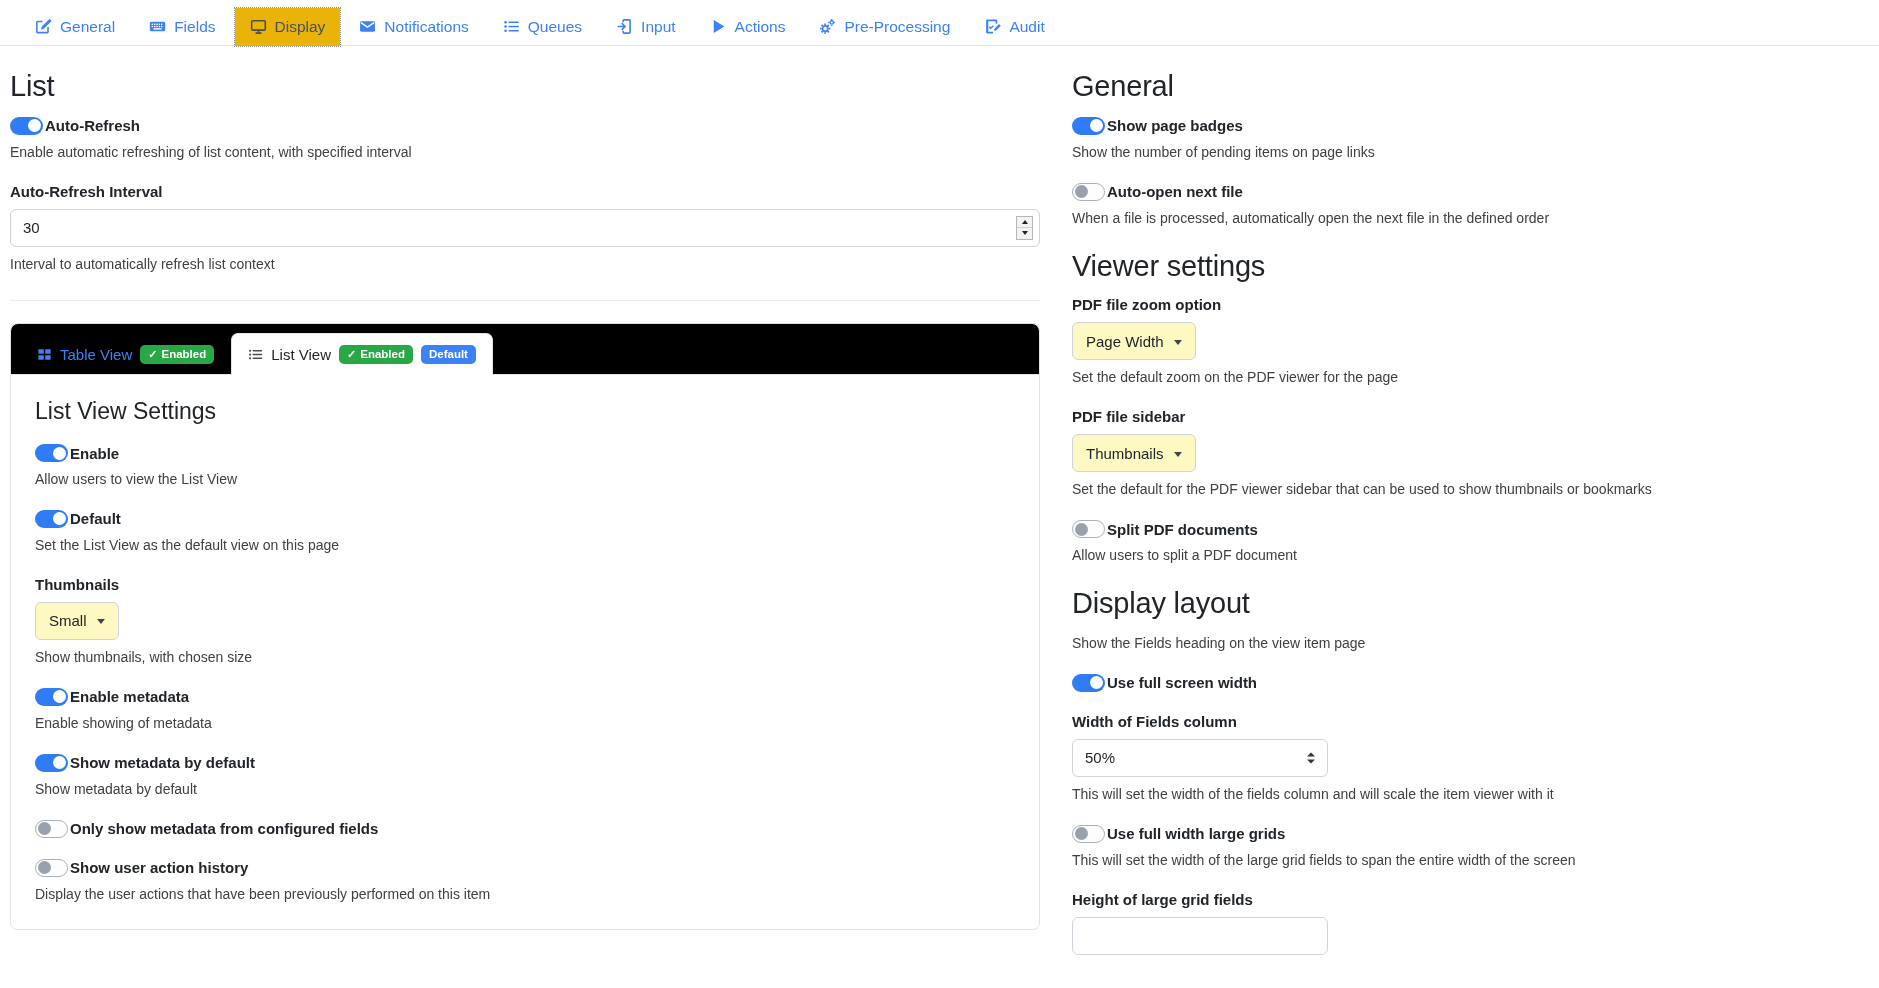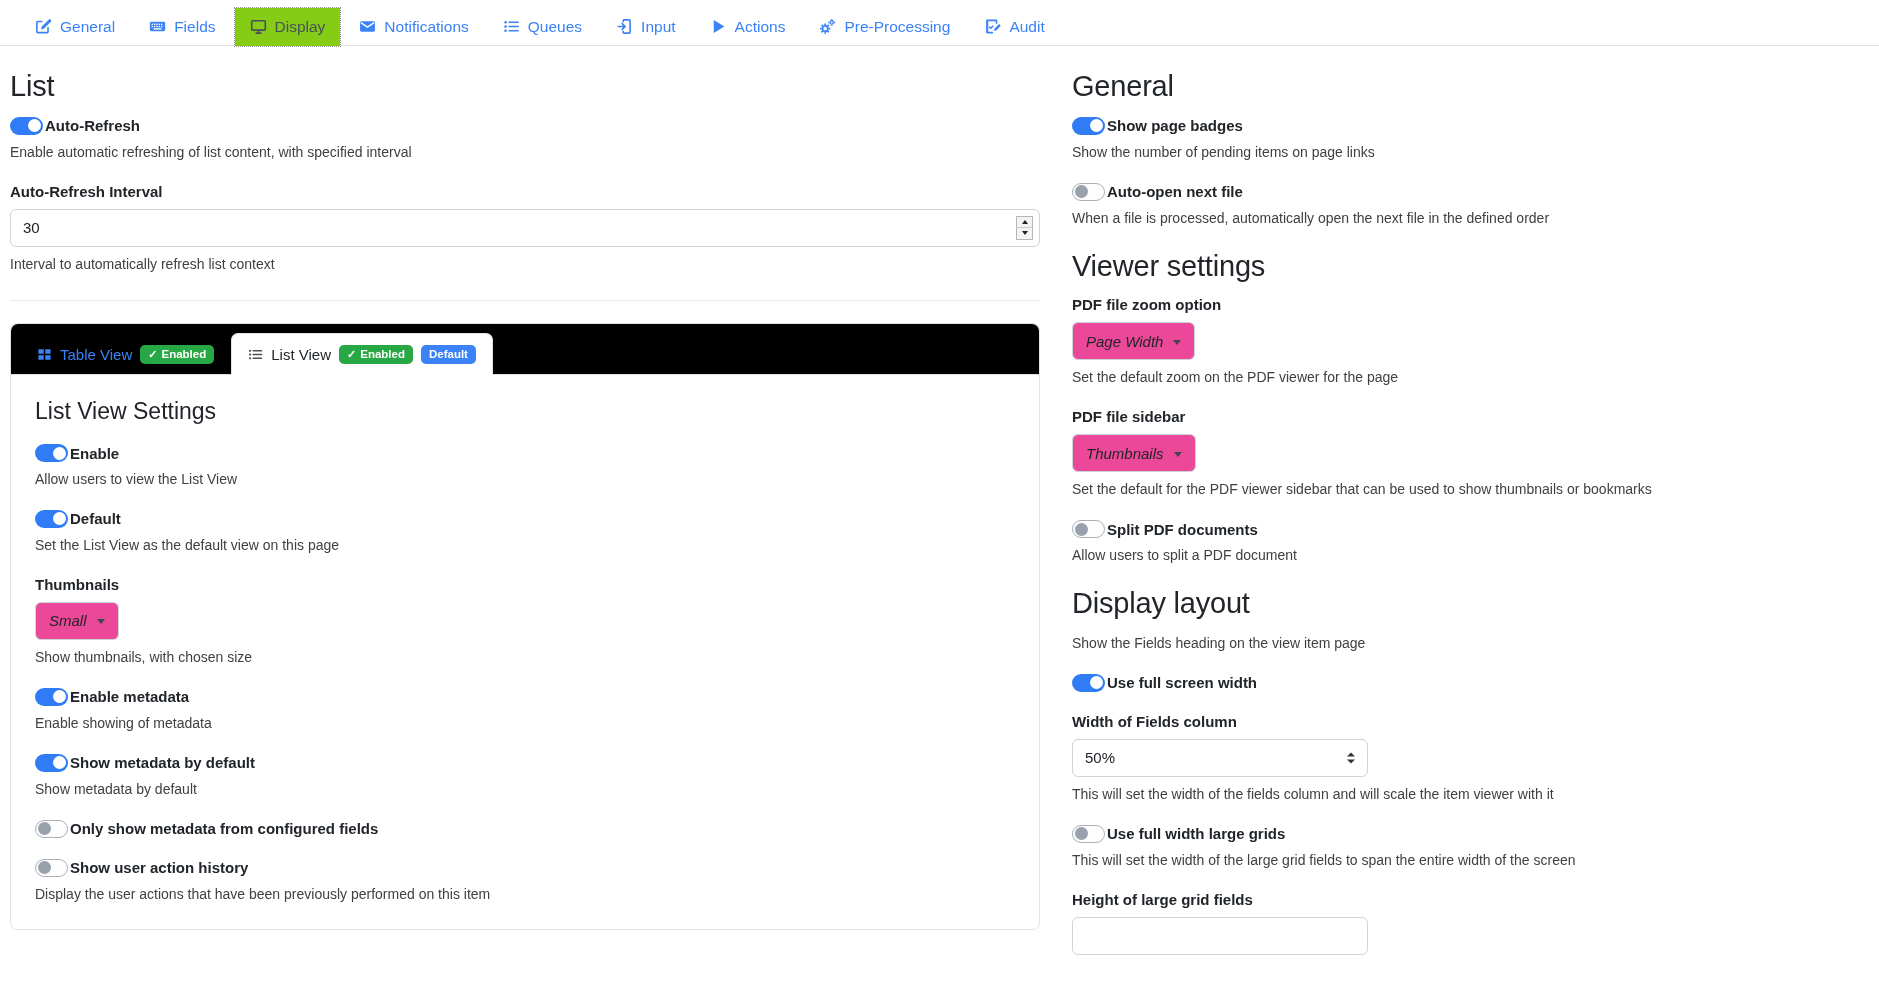--- a/index.html
+++ b/index.html
@@ -20,21 +20,21 @@
   .tab {
     display:flex; align-items:center; gap:8px;
     padding:10px 15px; margin:0 2px;
     font-size:15.5px; line-height:1;
     color:#3b82f6; background:transparent;
     border:none; cursor:pointer;
     font-family:inherit;
   }
   .tab .nav-ic { display:inline-flex; }
   .tab.active {
-    color:#495057; background:#84cc16;
+    color:#495057; background:#eab308;
     outline:1px dotted #8f8f8f;
     margin-bottom:-1px; padding-bottom:11px;
   }
 
   
   .content { display:flex; padding:23px 10px 0 10px; }
   .col-left  { width:1030px; flex:none; }
   .col-right { width:800px;  flex:none; margin-left:32px; }
 
   h2.section-heading {
@@ -75,27 +75,27 @@
   .tri-up-s   { width:0;height:0;border-left:3.5px solid transparent;border-right:3.5px solid transparent;border-bottom:4px solid #222; }
   .tri-down-s { width:0;height:0;border-left:3.5px solid transparent;border-right:3.5px solid transparent;border-top:4px solid #222; }
 
   hr.rule { border:0; border-top:1px solid #e9ebee; margin:26px 0 22px 0; }
 
   
   .dropdown-btn {
     display:inline-flex; align-items:center; gap:10px;
     padding:0 13px; height:38px;
     border:1px solid #ced4da; border-radius:6px;
-    background:#ec4899; color:#212529; font-size:15px; font-family:inherit; cursor:pointer;font-style:italic;
+    background:#fef9c3; color:#212529; font-size:15px; font-family:inherit; cursor:pointer;
   }
   .caret-down { width:0; height:0; border-left:4.5px solid transparent; border-right:4.5px solid transparent; border-top:5px solid #3f4650; margin-top:2px; }
 
   
   .select {
-    position:relative; width:296px; height:38px;
+    position:relative; width:256px; height:38px;
     border:1px solid #ced4da; border-radius:6px;
     display:flex; align-items:center; padding:0 30px 0 12px;
     font-size:15px; background:#fff; cursor:pointer;
   }
   .dual-caret { position:absolute; right:12px; top:50%; transform:translateY(-50%); display:flex; flex-direction:column; align-items:center; }
   .tri-up   { width:0;height:0;border-left:4px solid transparent;border-right:4px solid transparent;border-bottom:4.5px solid #30353b; }
   .tri-down { width:0;height:0;border-left:4px solid transparent;border-right:4px solid transparent;border-top:4.5px solid #30353b; margin-top:3px; }
 
   
   .card { border:1px solid #e0e4e8; border-radius:7px; }

